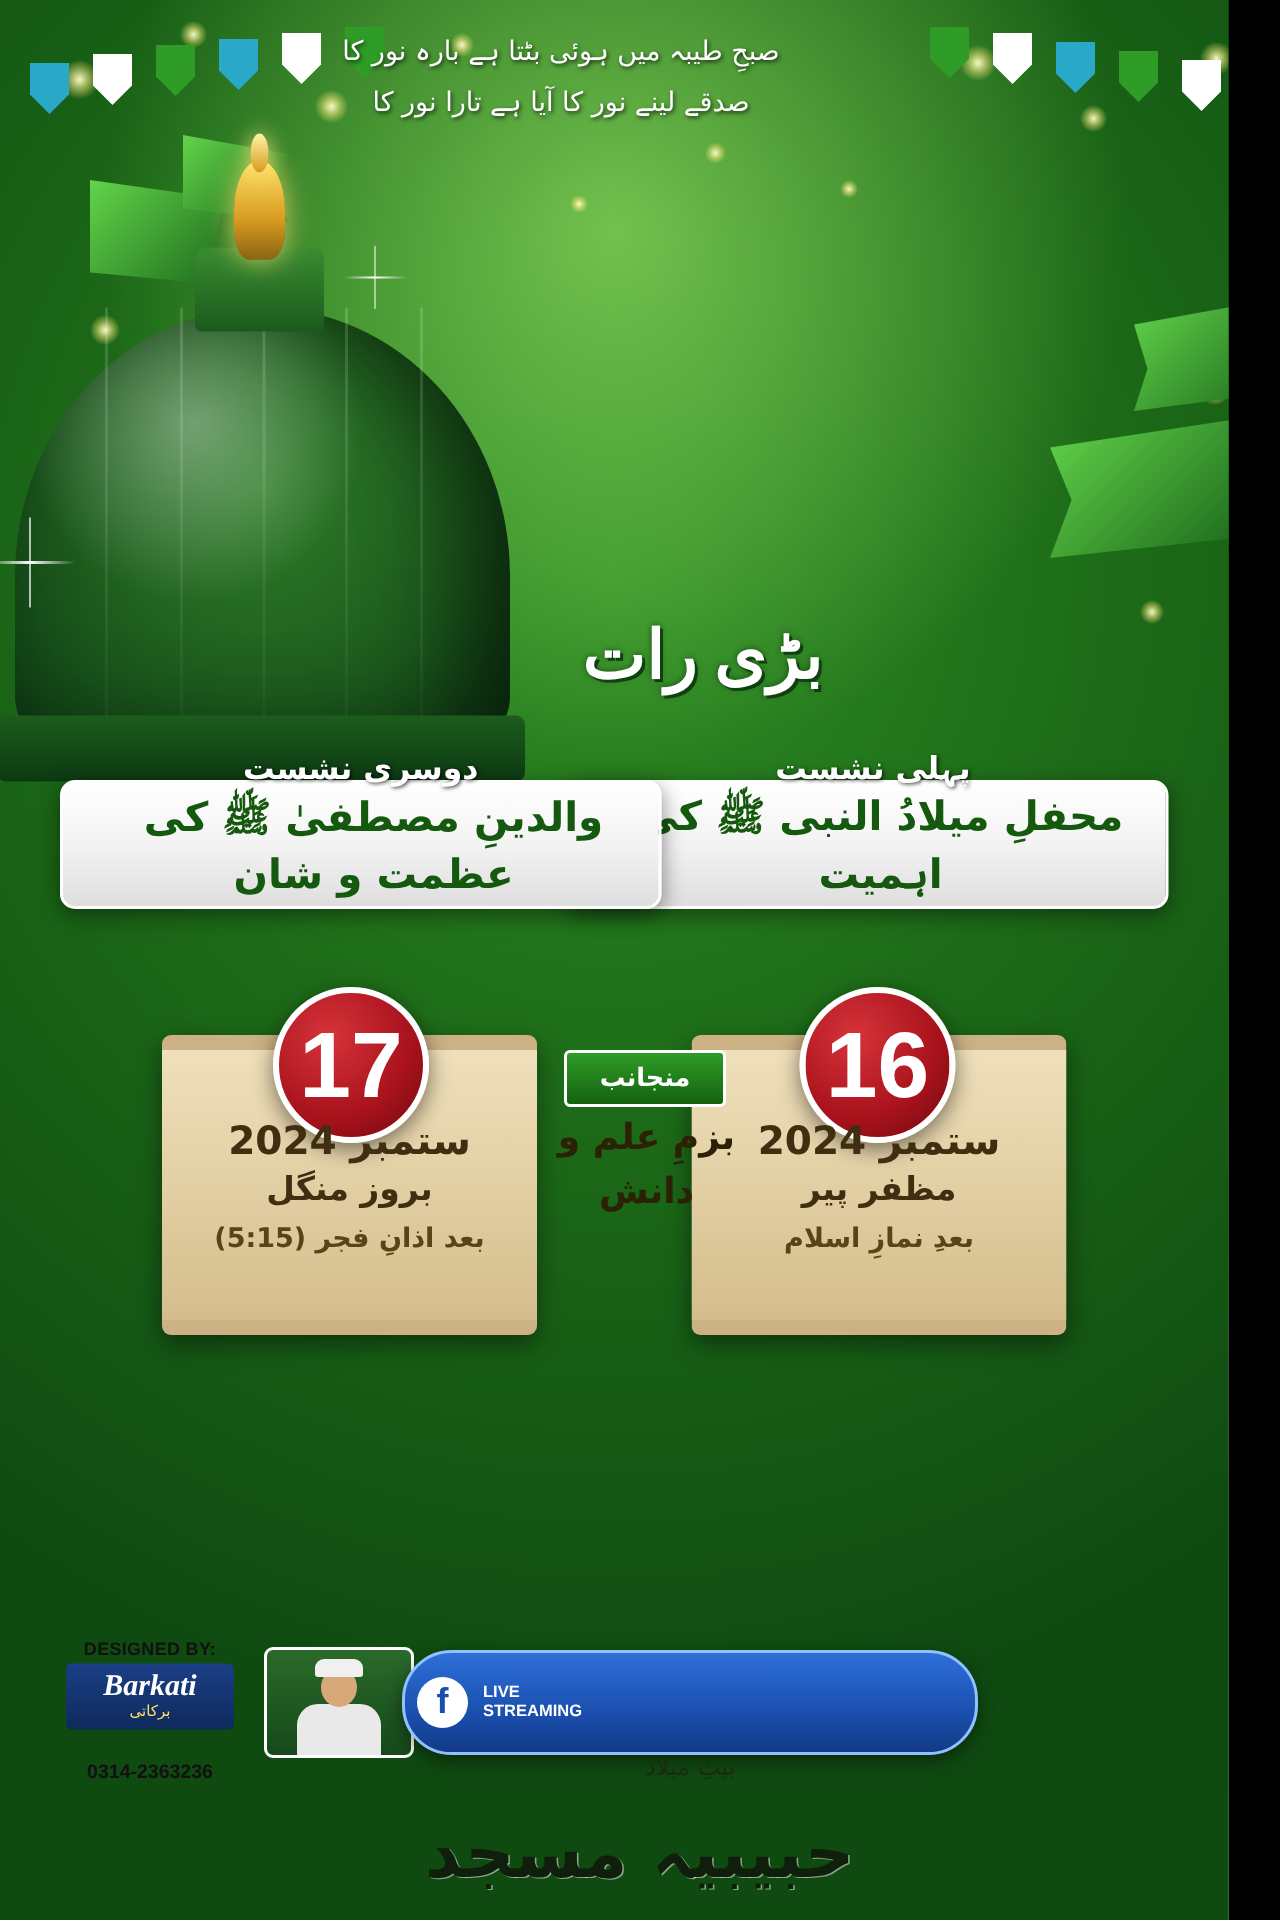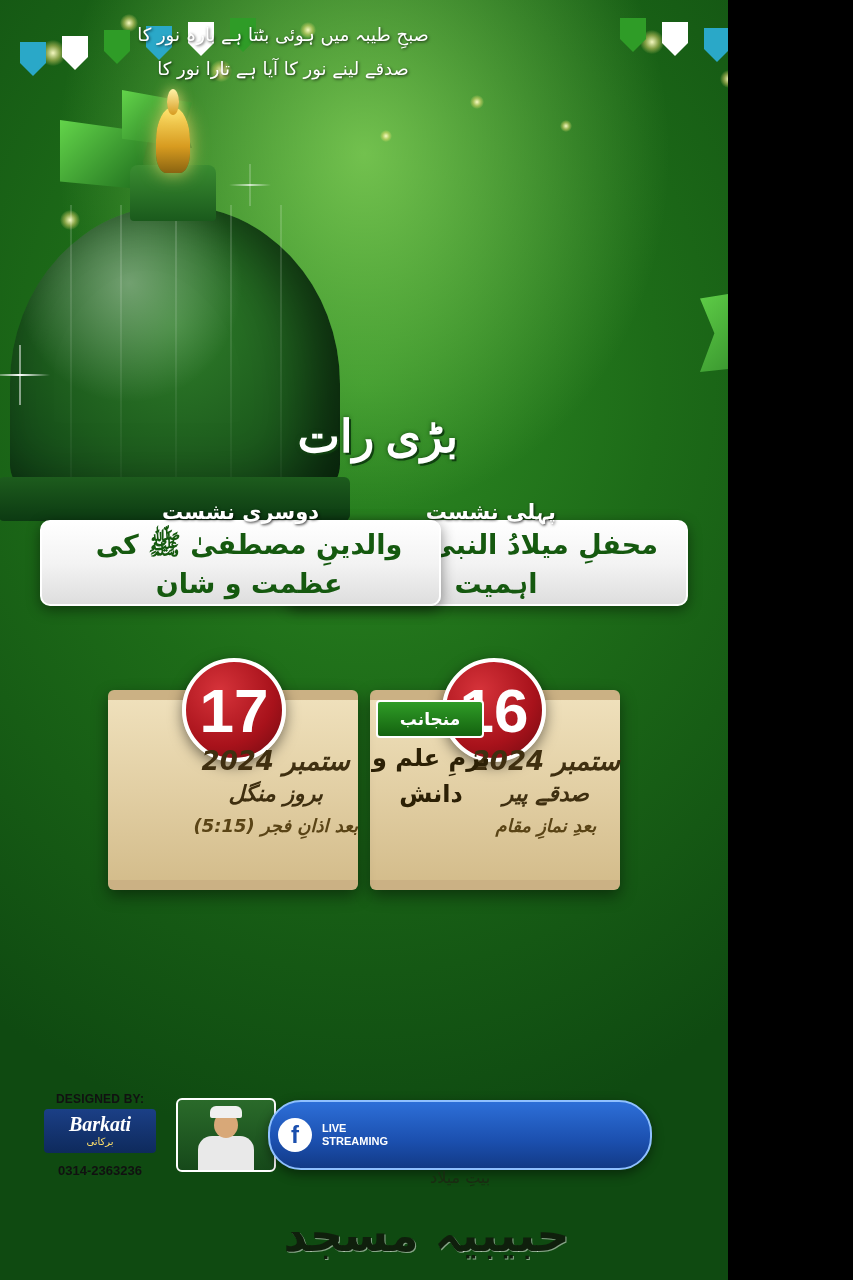--- a/index.html
+++ b/index.html
@@ -5,21 +5,21 @@
   html, body {
     margin: 0;
     padding: 0;
     background: #000;
   }
   body {
     font-family: "Liberation Sans", sans-serif;
   }
   #poster {
     position: relative;
-    width: 728px;
+    width: 819px;
     height: 1280px;
     overflow: hidden;
     background:
       radial-gradient(ellipse 60% 40% at 50% 12%, rgba(180,255,120,0.55) 0%, rgba(60,160,40,0.0) 70%),
       radial-gradient(ellipse 90% 60% at 50% 30%, #2e8b23 0%, #1d6b18 45%, #0f4a11 100%),
       linear-gradient(180deg, #0d4b12 0%, #1f7a1c 25%, #3a9b2a 45%, #cdbf8d 72%, #e8dcb5 88%, #f2ead0 100%);
   }
   
   .bokeh {
     position: absolute;
@@ -211,26 +211,25 @@
     border-radius: 6px;
     box-shadow: 0 6px 16px rgba(0,0,0,0.45);
     border-top: 10px solid #cbb184;
     border-bottom: 10px solid #cbb184;
   }
   .scroll-inner {
     position: absolute;
     inset: 0;
     display: flex;
     align-items: center;
-    justify-content: flex-start;
+    justify-content: center;
     direction: rtl;
     text-align: center;
     font-family: "DejaVu Sans", sans-serif;
     color: #4e3a12;
-    font-style: italic;
   }
   .scroll-date {
     font-size: 26px;
     font-weight: bold;
     line-height: 1.35;
     color: #3f2f10;
   }
   .scroll-time {
     font-size: 18px;
     font-weight: bold;
@@ -439,21 +438,21 @@
     font-size: 20px;
     font-weight: bold;
     color: #ffffff;
   }
   .designer-logo-sub {
     font-family: "DejaVu Sans", sans-serif;
     font-size: 10px;
     color: #ffe06a;
   }
   .designer-phone {
-    margin-top: 10px;
+    margin-top: 20px;
     font-family: "Liberation Sans", sans-serif;
     font-size: 13px;
     font-weight: bold;
     color: #111;
   }
   
   .footer {
     position: absolute;
     left: 0;
     top: 1190px;
@@ -561,22 +560,22 @@
   <div class="session" style="left:40px; width:380px;">
     <div class="session-tag" style="right:120px;">دوسری نشست</div>
     <div class="session-text">والدینِ مصطفیٰ ﷺ کی عظمت و شان</div>
   </div>
 
   <div class="scroll" style="right:108px;">
     <div class="day-badge" style="right:74px;">16</div>
     <div class="scroll-inner">
       <div>
         <div class="scroll-date">ستمبر 2024</div>
-        <div class="scroll-date" style="font-size:22px;">صدقے پیر</div>
-        <div class="scroll-time">بعدِ نمازِ مقام</div>
+        <div class="scroll-date" style="font-size:22px;">مظفر پیر</div>
+        <div class="scroll-time">بعدِ نمازِ اسلام</div>
       </div>
     </div>
   </div>
 
   <div class="scroll" style="left:108px;">
     <div class="day-badge" style="left:74px;">17</div>
     <div class="scroll-inner">
       <div>
         <div class="scroll-date">ستمبر 2024</div>
         <div class="scroll-date" style="font-size:22px;">بروز منگل</div>

